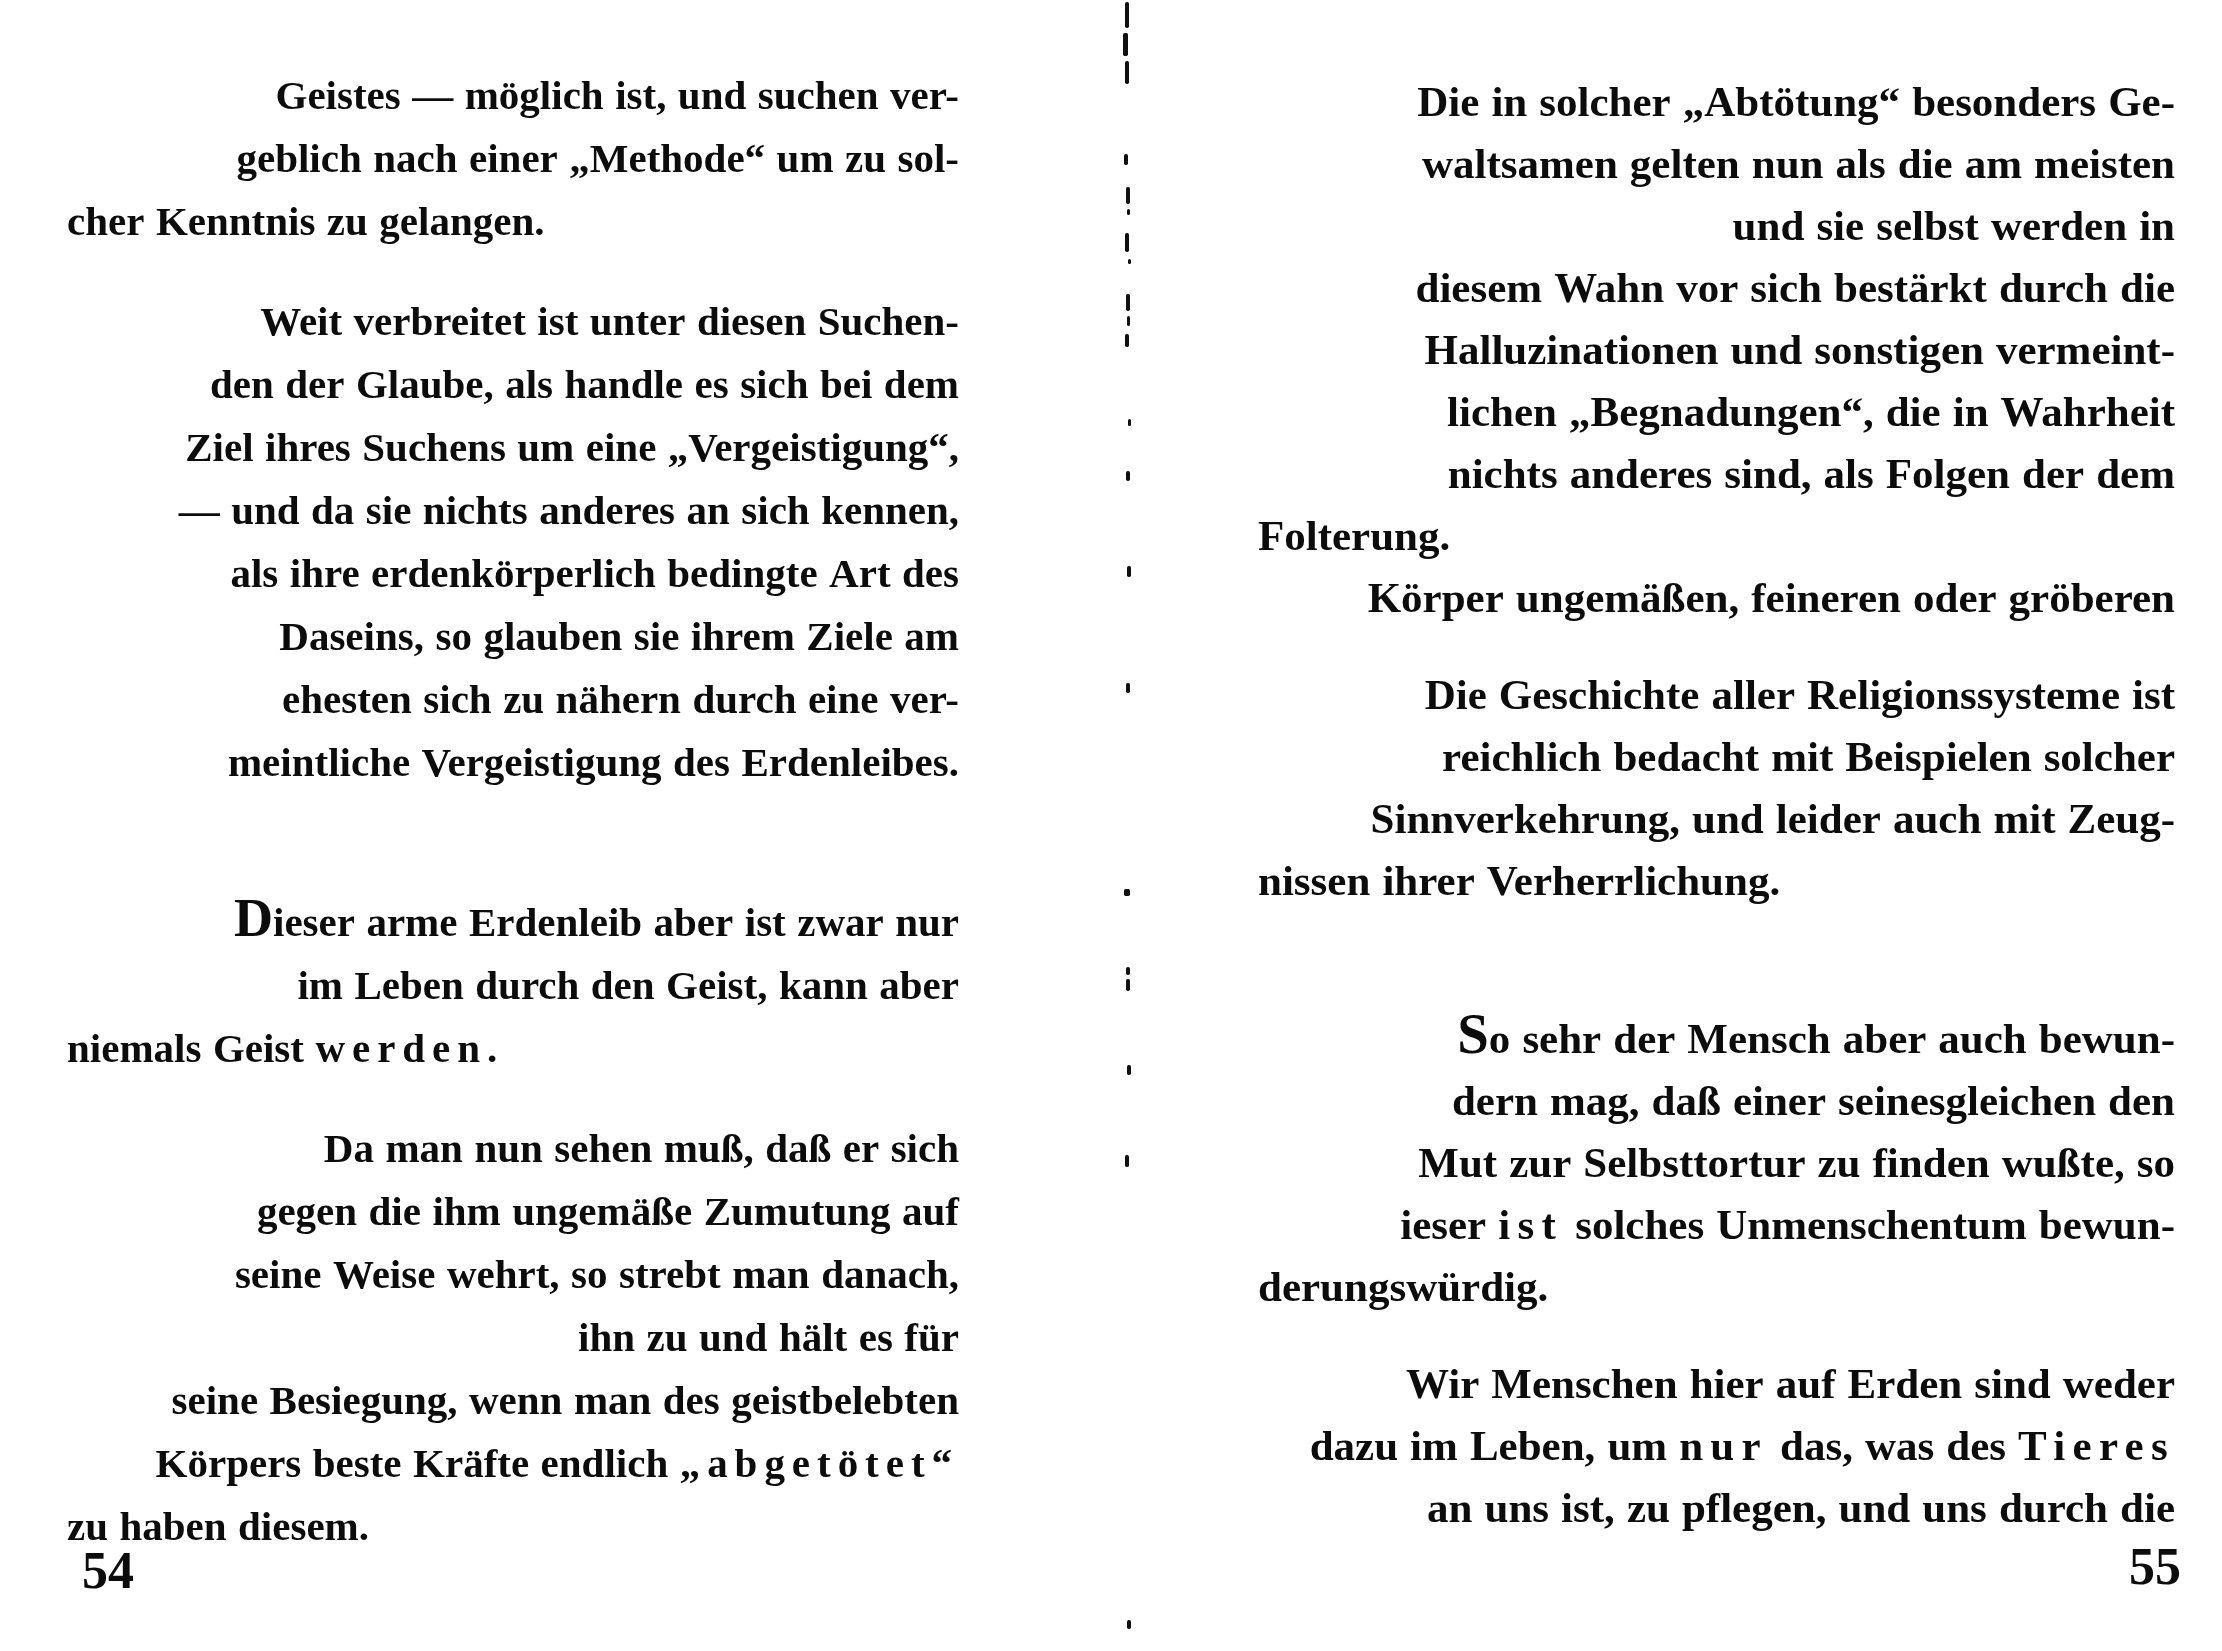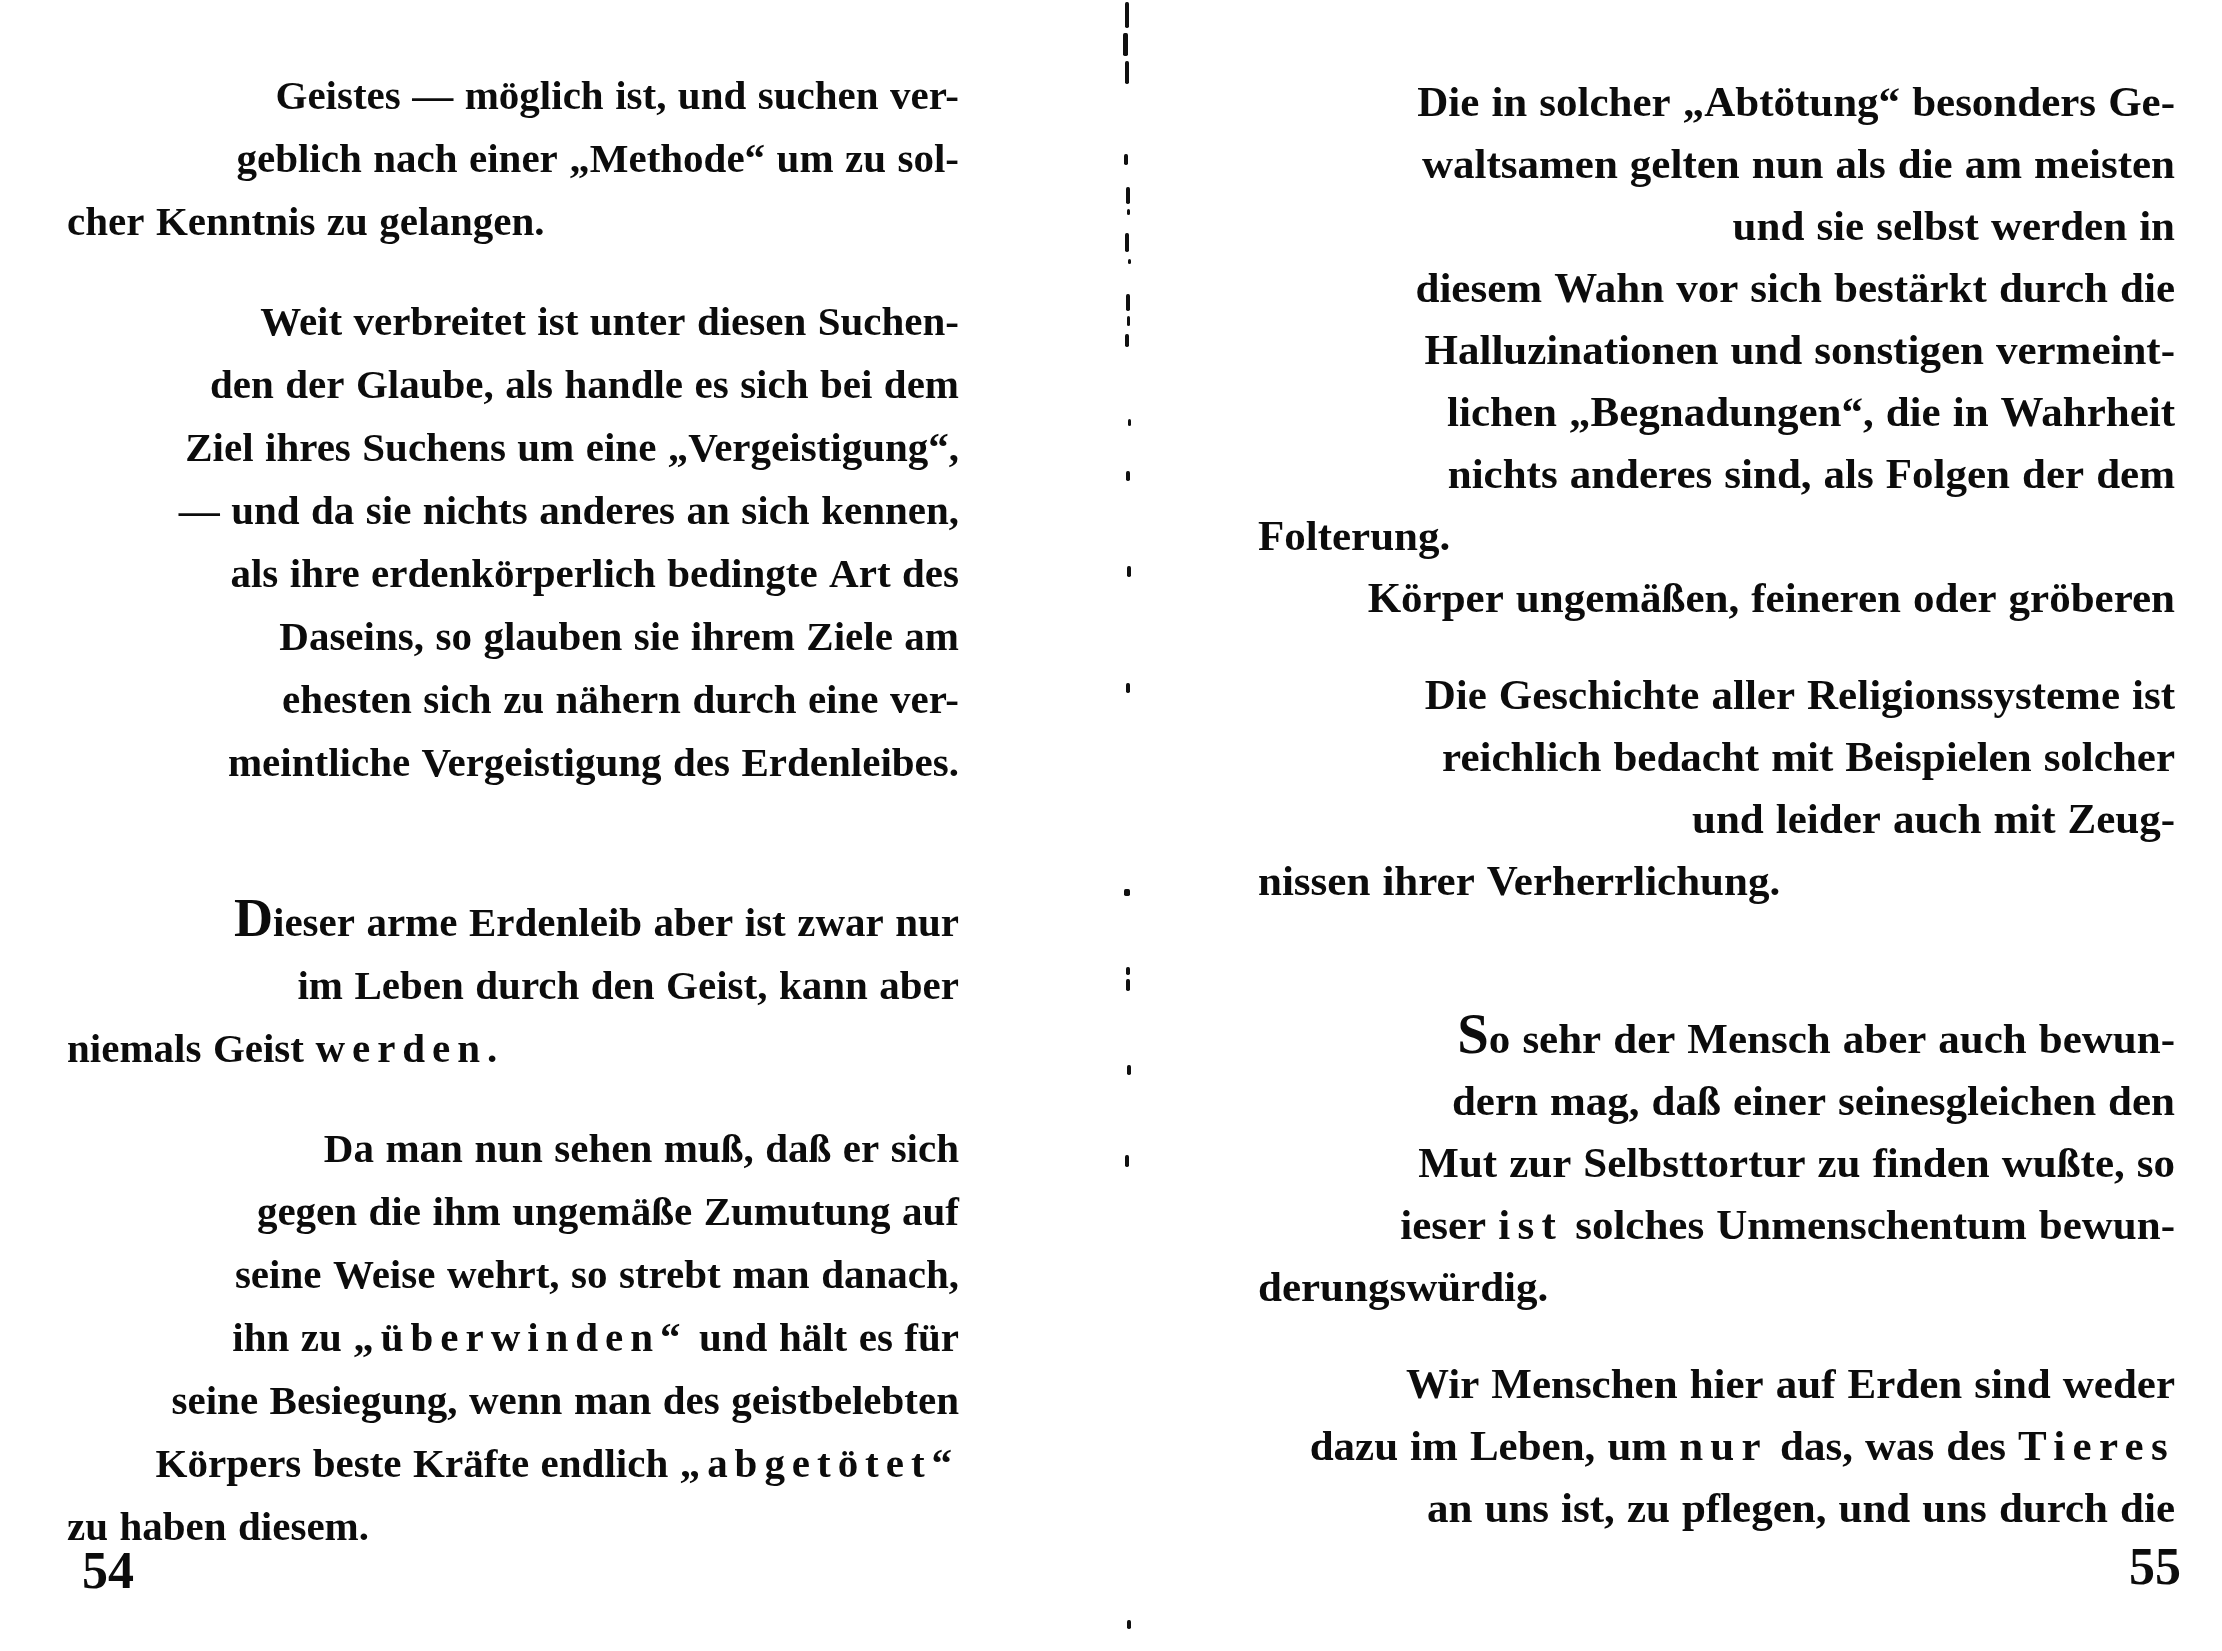--- a/index.html
+++ b/index.html
@@ -228,21 +228,20 @@
         <span>Weise</span>
         <span>wehrt,</span>
         <span>so</span>
         <span>strebt</span>
         <span>man</span>
         <span>danach,</span>
       </div>
       <div class="line just">
         <span>ihn</span>
         <span>zu</span>
-        <span class="sperr">„überwinden“</span>
         <span>und</span>
         <span>hält</span>
         <span>es</span>
         <span>für</span>
       </div>
       <div class="line just">
         <span>seine</span>
         <span>Besiegung,</span>
         <span>wenn</span>
         <span>man</span>
@@ -341,20 +340,21 @@
         <span>ist</span>
       </div>
       <div class="line just">
         <span>reichlich</span>
         <span>bedacht</span>
         <span>mit</span>
         <span>Beispielen</span>
         <span>solcher</span>
       </div>
       <div class="line just">
+        <span>Sinnverkehrung,</span>
         <span>und</span>
         <span>leider</span>
         <span>auch</span>
         <span>mit</span>
         <span>Zeug-</span>
       </div>
       <div class="line">
         <span>nissen</span>
         <span>ihrer</span>
         <span>Verherrlichung.</span>

